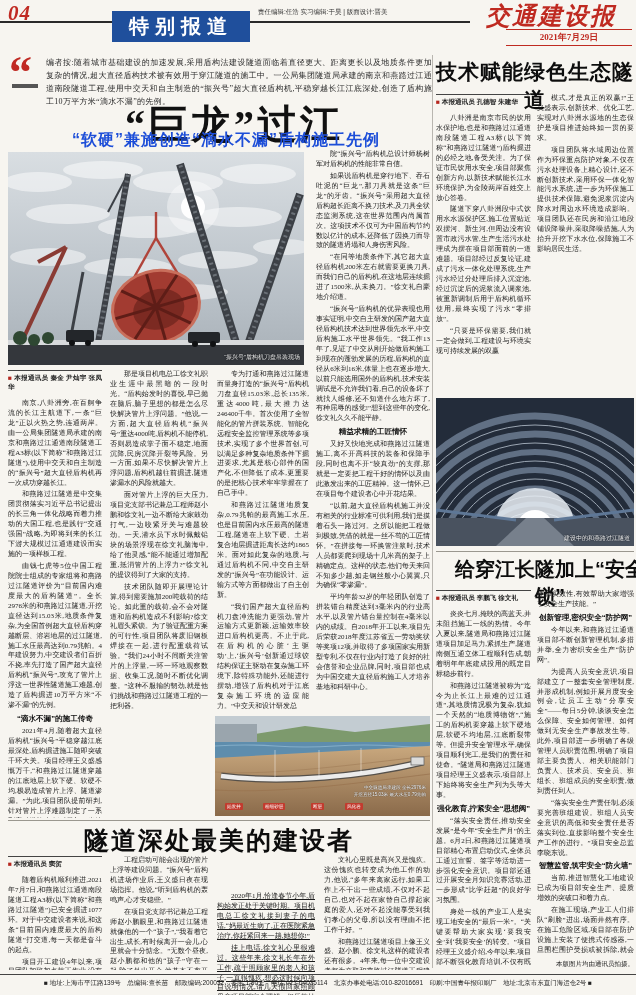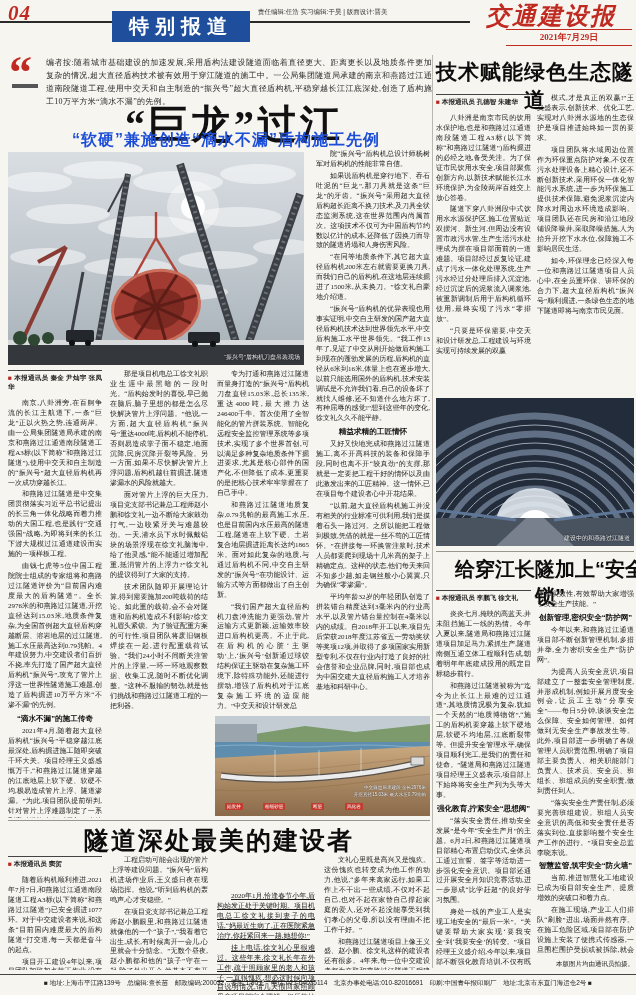--- a/index.html
+++ b/index.html
@@ -228,26 +228,25 @@
   </div>
 
   <div class="abs vrule" style="left:432px;top:55px;height:913px;"></div>
 
   <div class="abs art-head" style="left:436px;top:58px;width:198px;font-size:21px;letter-spacing:1px;">技术赋能绿色生态隧道</div>
 
   <div class="abs col" style="left:436px;top:94px;width:95px;height:300px;">
     <div class="byline"><span class="sq">■</span> <span>本报通讯员 孔德智 朱建华</span></div>
     <p>八卦洲是南京市民的饮用水保护地,也是和燕路过江通道南段隧道工程A3标(以下简称“和燕路过江隧道”)盾构掘进的必经之地,备受关注。为了保证市民饮用水安全,项目部聚焦创新方向,以新技术赋能长江水环境保护,为金陵两岸百姓交上放心答卷。</p>
     <p>隧道下穿八卦洲段中式饮用水水源保护区,施工位置贴近双摆河、新生河,但周边没有设置市政污水管,生产生活污水处理成为摆在项目部面前的一道难题。项目部经过反复论证,建成了污水一体化处理系统,生产污水经过分处理后排入沉淀池,经过沉淀后的泥浆流入调浆池,被重新调制后用于盾构机循环使用,最终实现了污水“零排放”。</p>
-    <p>“只要是环保需要,中交天和设计研发总,工程建设与环境实现可持续发展的双赢</p>
+    <p>“只要是环保需要,我们就一定会做到,工程建设与环境实现可持续发展的双赢</p>
   </div>
   <div class="abs col" style="left:537px;top:94px;width:97px;height:300px;">
     <p>模式,才是真正的双赢!”王义盛表示,创新技术、优化工艺,实现对八卦洲水源地的生态保护是项目推进始终如一贯的要求。</p>
     <p>项目团队将水域周边位置作为环保重点防护对象,不仅在污水处理设备上精心设计,还不断创新技术,采用环保一体化智能污水系统,进一步为环保施工提供技术保障,避免泥浆沉淀内降水对周边水环境造成影响。项目团队还在民房和沿江地段铺设降噪井,采取降噪措施,人为抬升开挖下水水位,保障施工不影响居民生活。</p>
-    <p>如今,环保理念已经深入每一位和燕路过江隧道项目人员心中,在全员重环保、讲环保的合力下,超大直径盾构机“振兴号”顺利掘进,一条绿色生态的地下隧道即将与南京市民见面。</p>
   </div>
 
   <div class="abs photo" style="left:436px;top:398px;width:198px;height:148px;">
     <svg viewBox="0 0 198 148" preserveAspectRatio="none">
       <rect width="198" height="148" fill="#232c3a"></rect>
       <g fill="none" stroke="#94a8c1" opacity="0.55">
         <circle cx="99" cy="168" r="150" stroke-width="7"></circle>
         <circle cx="99" cy="168" r="132" stroke-width="7"></circle>
         <circle cx="99" cy="168" r="114" stroke-width="6"></circle>
         <circle cx="99" cy="168" r="96" stroke-width="6"></circle>

